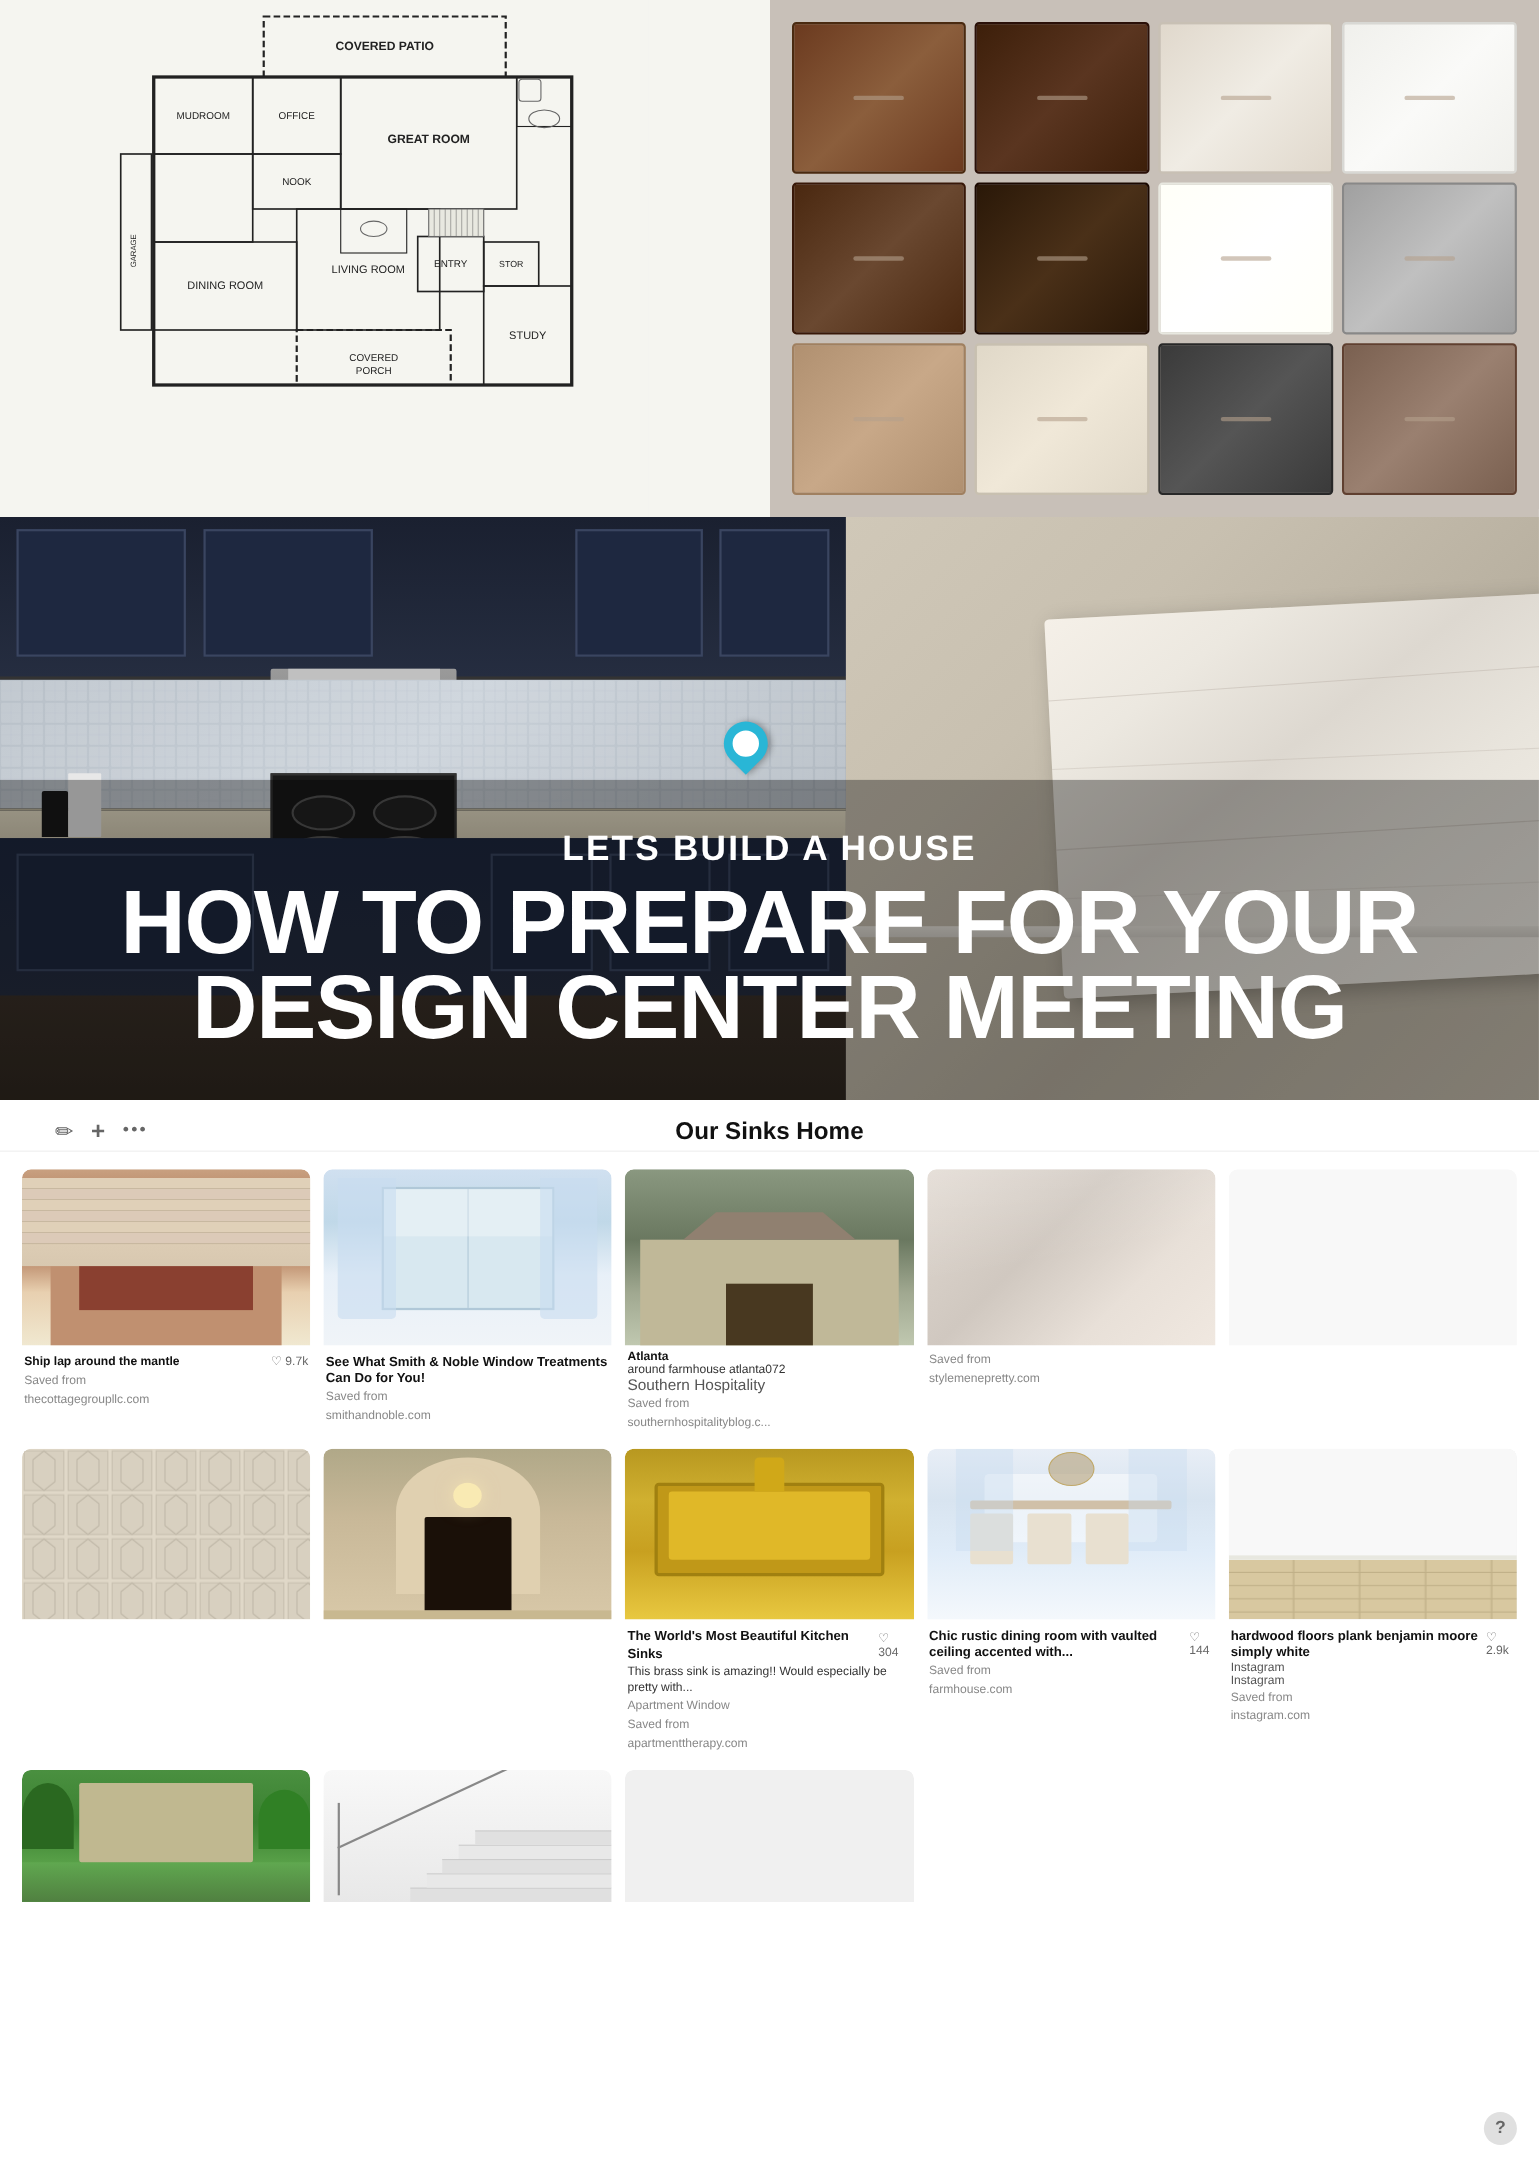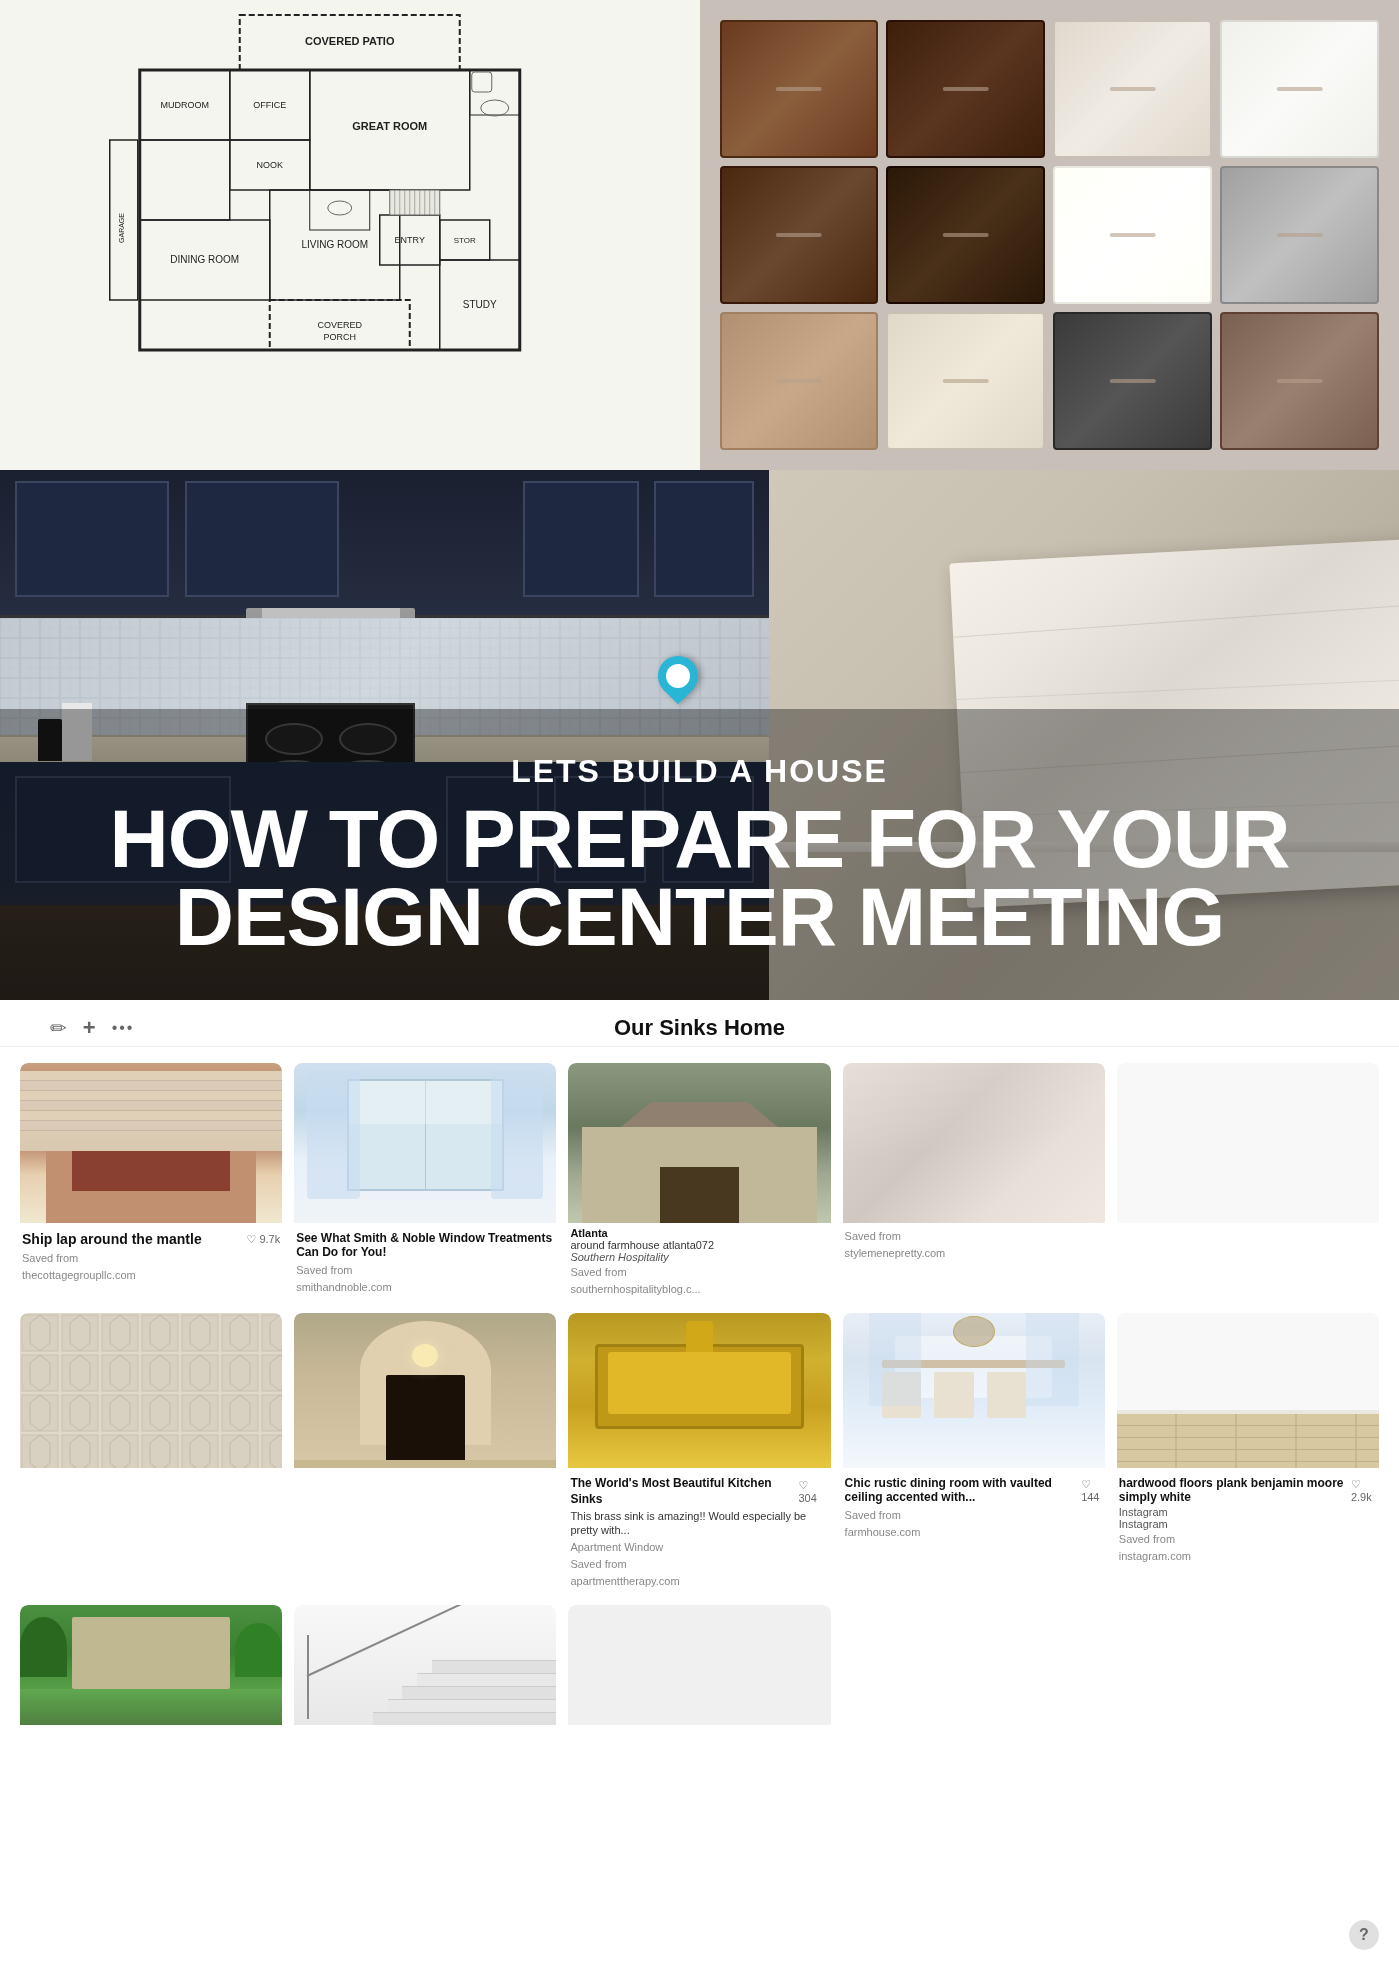--- a/index.html
+++ b/index.html
@@ -450,21 +450,21 @@
           <div style="height:10px;border-bottom:1px solid #c8b8a0;background:#e0d0b8;"></div>
           <div style="height:10px;border-bottom:1px solid #c8b8a0;background:#dccab8;"></div>
           <div style="height:10px;border-bottom:1px solid #c8b8a0;background:#e0d0b8;"></div>
           <div style="height:10px;border-bottom:1px solid #c8b8a0;background:#dccab8;"></div>
           <div style="height:10px;border-bottom:1px solid #c8b8a0;background:#e0d0b8;"></div>
           <div style="height:10px;border-bottom:1px solid #c8b8a0;background:#dccab8;"></div>
         </div>
       </div>
       <div style="padding:4px 2px;">
         <div class="pin-save-count">
-          <span style="font-size:14px;font-weight:600;color:#111;">Ship lap around the mantle</span>
+          <span style="font-size:11px;font-weight:600;color:#111;">Ship lap around the mantle</span>
           <span class="save-badge">♡ 9.7k</span>
         </div>
         <div class="pin-saved-from">Saved from</div>
         <div class="pin-saved-from">thecottagegroupllc.com</div>
       </div>
     </div>
 
     <div class="pin-card">
       <div class="pin-image-bg img-window" style="height:160px;position:relative;">
         <div style="position:absolute;top:10%;left:20%;width:60%;height:70%;background:#d8e8f0;border:2px solid #b0c8d8;">
@@ -487,21 +487,21 @@
     <div class="pin-card">
       <div class="pin-image-bg img-atlanta" style="height:160px;position:relative;background:linear-gradient(180deg,#8a9880 0%,#6a7860 40%,#a0a890 70%,#c0c8b0 100%);">
 
         <div style="position:absolute;bottom:0;left:5%;width:90%;height:60%;background:#c0b898;"></div>
         <div style="position:absolute;bottom:60%;left:20%;width:60%;height:0;border-left:30px solid transparent;border-right:30px solid transparent;border-bottom:25px solid #908070;"></div>
         <div style="position:absolute;bottom:0;left:35%;width:30%;height:35%;background:#483820;"></div>
       </div>
       <div style="padding:4px 2px;">
         <div style="font-size:11px;font-weight:600;color:#111;">Atlanta</div>
         <div style="font-size:11px;color:#333;">around farmhouse atlanta072</div>
-        <div style="font-size:11px;color:#555;font-style:italic;">Southern Hospitality</div>
+        <div style="font-size:14px;color:#555;">Southern Hospitality</div>
         <div class="pin-saved-from">Saved from</div>
         <div class="pin-saved-from">southernhospitalityblog.c...</div>
       </div>
     </div>
 
     <div class="pin-card">
       <div class="pin-image-bg" style="height:160px;position:relative;background:linear-gradient(135deg,#e0d8d0 0%,#d0c8c0 40%,#e8e0d8 70%,#f0e8e0 100%);">
         <div style="position:absolute;top:0;left:0;right:0;bottom:0;background:linear-gradient(170deg,rgba(255,255,255,0.2) 0%,transparent 50%);"></div>
       </div>
       <div style="padding:4px 2px;">

